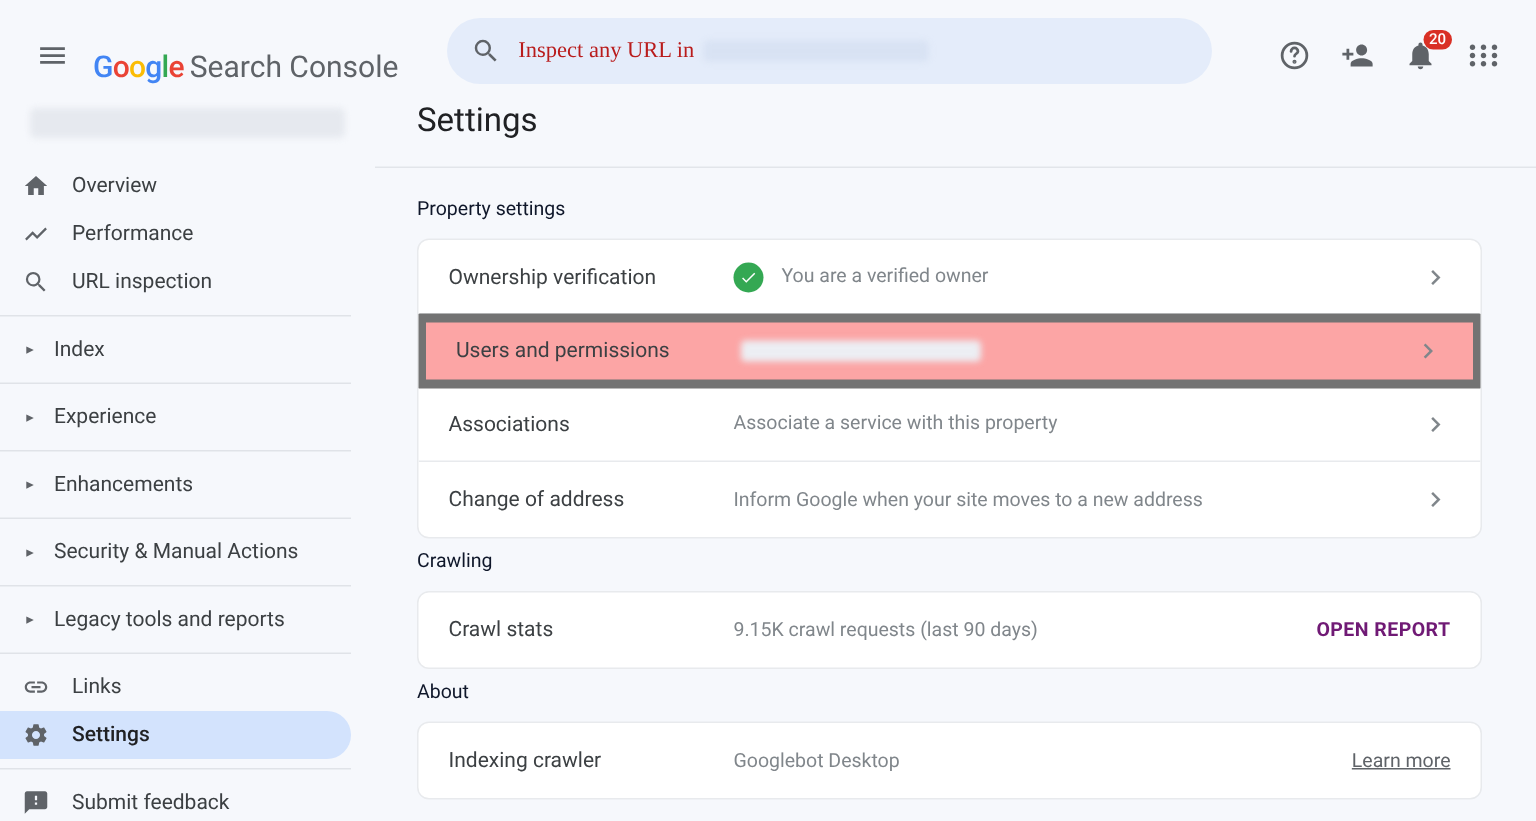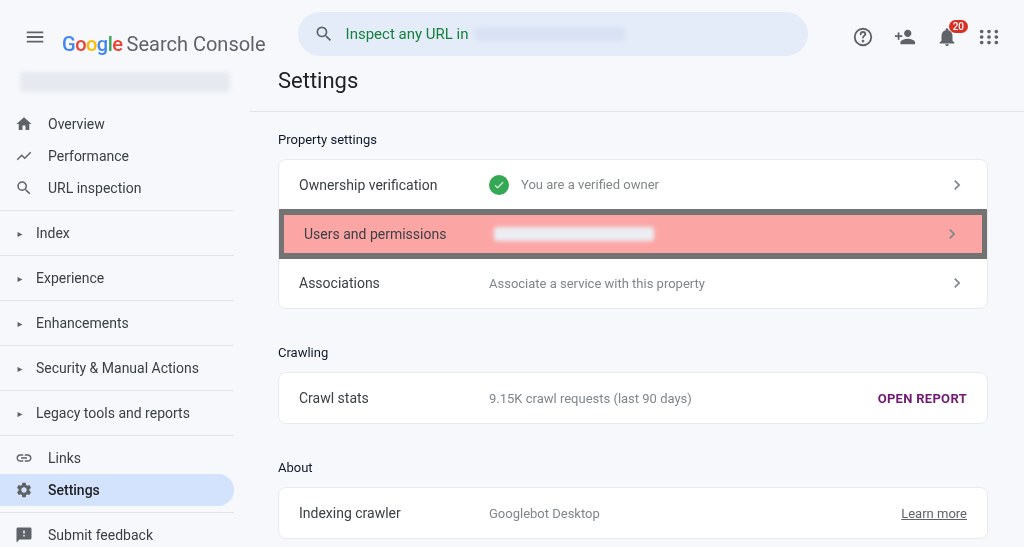--- a/index.html
+++ b/index.html
@@ -7,42 +7,42 @@
     
     
     .header { display: flex; align-items: flex-end; height: 56px; padding: 0 16px; background: #f6f8fc; }
     .hamburger { padding: 8px; margin-right: 8px; cursor: pointer; display: flex; }
     .logo-wrap { display: flex; align-items: center; margin-right: 32px; }
     .google-logo { font-size: 20px; font-weight: 500; letter-spacing: -0.5px; }
     .g-b { color: #4285f4; } .g-r { color: #ea4335; } .g-y { color: #fbbc04; } .g-g { color: #34a853; }
     .logo-suffix { font-size: 20px; color: #5f6368; margin-left: 4px; }
     .search-bar { flex: 1; max-width: 510px; height: 44px; background: #e4ecfa; border-radius: 22px; display: flex; align-items: center; padding: 0 16px; }
     .search-bar .icon { color: #5f6368; margin-right: 12px; display: flex; }
-    .search-placeholder { color: #15803d; font-size: 15px; }
+    .search-placeholder { color: #b91c1c; font-size: 15px; font-family: Liberation Serif, serif; }
     .search-bar .blurred { width: 150px; height: 14px; background: #d8e2f3; border-radius: 3px; margin-left: 6px; filter: blur(2px); }
     .header-icons { display: flex; align-items: center; margin-left: auto; gap: 4px; }
     .header-icon-btn { padding: 8px; cursor: pointer; color: #5f6368; position: relative; display: flex; border-radius: 50%; }
     .badge { position: absolute; top: 2px; right: -2px; background: #d93025; color: #fff; font-size: 10px; font-weight: 500; padding: 1px 4px; border-radius: 8px; min-width: 16px; text-align: center; }
     
     
     .layout { display: flex; height: calc(100% - 56px); }
     .sidebar { width: 250px; padding: 8px 0; overflow-y: auto; }
     .sidebar-blurred { margin: 8px 20px 16px; height: 20px; background: #e6e9ef; border-radius: 4px; filter: blur(2px); }
     .sidebar-item { display: flex; align-items: center; height: 32px; padding: 0 14px; color: #3c4043; font-size: 14px; cursor: pointer; border-radius: 0 16px 16px 0; margin-right: 16px; }
     .sidebar-item.active { background: #d3e3fd; font-weight: 500; color: #202124; }
     .sidebar-item .icon { width: 20px; margin-right: 14px; display: flex; justify-content: center; color: #5f6368; }
     .sidebar-item.expandable .icon.caret { width: 12px; margin-right: 10px; font-size: 10px; }
     .sidebar-divider { height: 1px; background: #e0e3e8; margin: 6px 16px 6px 0; }
     
     
     .main { flex: 1; padding: 12px 36px 0 28px; overflow-y: auto; }
     .page-title { font-size: 22px; color: #202124; font-weight: 400; margin-bottom: 18px; padding-left: 0; }
     .title-divider { height: 1px; background: #e2e5ea; margin: 0 -36px 20px -28px; }
     .section-label { font-size: 13px; color: #0f172a; margin-bottom: 12px; }
-    .card-group { background: #fff; border: 1px solid #e8eaed; border-radius: 8px; margin-bottom: 36px; overflow: hidden; }
+    .card-group { background: #fff; border: 1px solid #e8eaed; border-radius: 8px; margin-bottom: 8px; overflow: hidden; }
     .card-row { display: flex; align-items: center; height: 50px; padding: 0 20px; border-bottom: 1px solid #e8eaed; cursor: pointer; }
     .card-row:last-child { border-bottom: none; }
     .card-row.highlighted { border: 6px solid #737373; margin: -1px; border-radius: 2px; position: relative; z-index: 1; background: #fca5a5; }
     .row-label { width: 190px; font-size: 14px; color: #3c4043; flex-shrink: 0; }
     .row-value { flex: 1; display: flex; align-items: center; font-size: 13px; color: #80868b; }
     .row-value .check { width: 20px; height: 20px; background: #34a853; border-radius: 50%; display: flex; align-items: center; justify-content: center; margin-right: 12px; flex-shrink: 0; }
     .row-value .blurred { width: 160px; height: 14px; background: #eceef3; border-radius: 3px; filter: blur(2px); }
     .row-action { flex-shrink: 0; color: #80868b; display: flex; align-items: center; }
     .row-action .link-btn { color: #701a75; font-weight: 700; font-size: 13px; letter-spacing: 0.3px; cursor: pointer; }
     .row-action .learn { color: #5f6368; text-decoration: underline; font-size: 13px; cursor: pointer; }
@@ -216,20 +216,29 @@
       </div>
       <div class="card-row">
         <div class="row-label">Associations</div>
         <div class="row-value">Associate a service with this property</div>
         <div class="row-action">
             <svg width="20" height="20" viewBox="0 0 24 24" fill="#80868b">
               <path d="M10 6L8.59 7.41 13.17 12l-4.58 4.59L10 18l6-6z"></path>
             </svg>
           </div>
       </div>
+      <div class="card-row">
+        <div class="row-label">Change of address</div>
+        <div class="row-value">Inform Google when your site moves to a new address</div>
+        <div class="row-action">
+            <svg width="20" height="20" viewBox="0 0 24 24" fill="#80868b">
+              <path d="M10 6L8.59 7.41 13.17 12l-4.58 4.59L10 18l6-6z"></path>
+            </svg>
+          </div>
+      </div>
     </div>
 
     <div class="section-label">Crawling</div>
     <div class="card-group">
       <div class="card-row">
         <div class="row-label">Crawl stats</div>
         <div class="row-value">9.15K crawl requests (last 90 days)</div>
         <div class="row-action">
             <span class="link-btn">OPEN REPORT</span>
           </div>

